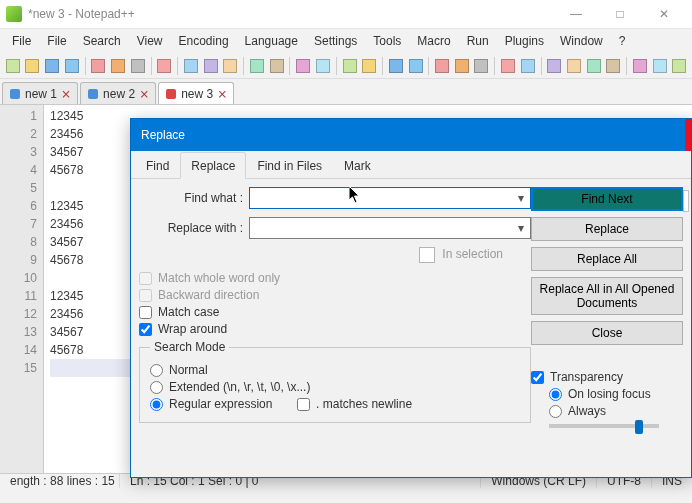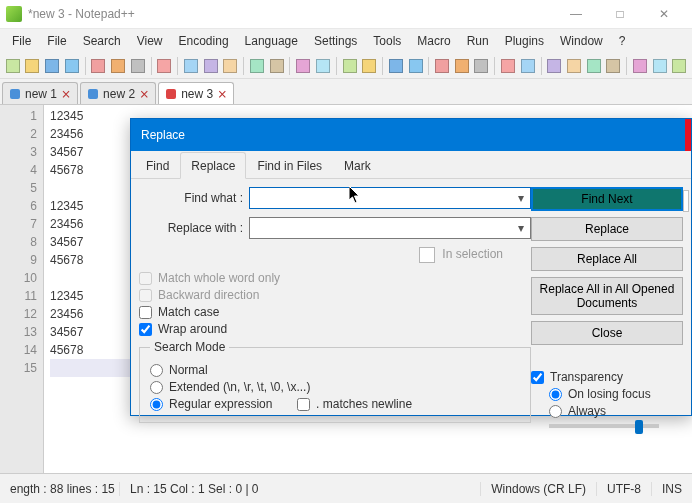--- a/index.html
+++ b/index.html
@@ -29,26 +29,26 @@
   .doctab .x { color: #b33; }
 
   
   .editwrap { display: flex; height: calc(503px - 29px - 24px - 26px - 26px - 19px); position: relative; }
   .gutter { width: 44px; background: #e8e8e8; border-right: 1px solid #ccc; text-align: right; padding: 2px 6px 0 0; font-family: Consolas, monospace; font-size: 13px; color: #888; line-height: 18px;}
   .gutter div { }
   .editor { flex:1; padding: 2px 6px; font-family: Consolas, monospace; font-size: 13px; line-height: 18px; color: #3a3a3a; }
   .editor .curline { background: #e9e9f5; }
 
   
-  .statusbar { position: absolute; bottom: 0; left:0; right:0; height: 30px; background: #f2f2f2; border-top: 1px solid #ccc; display: flex; align-items: center; font-size: 11px; }
+  .statusbar { position: absolute; bottom: 0; left:0; right:0; height: 30px; background: #f2f2f2; border-top: 1px solid #ccc; display: flex; align-items: flex-start; font-size: 11px; }
   .statusbar .cell { padding: 0 10px; border-right: 1px solid #ddd; white-space: nowrap; }
   .statusbar .cell:last-child { border-right: none; }
 
   
-  .dialog { position: absolute; left: 130px; top: 118px; width: 562px; height: 298px; background: #f1f1f1; box-shadow: 0 4px 16px rgba(0,0,0,.3); border: 1px solid #0067c0;}
+  .dialog { position: absolute; left: 130px; top: 118px; width: 562px; height: 360px; background: #f1f1f1; box-shadow: 0 4px 16px rgba(0,0,0,.3); border: 1px solid #0067c0;}
   .dlg-title { height: 32px; background: #0078d7; color: #fff; display:flex; align-items:center; padding: 0 10px; font-size: 13px; position: relative;}
   .dlg-x { position:absolute; right:0; top:0; width:6px; height:32px; background:#e81123;}
   .dlg-tabs { height: 28px; background: #f1f1f1; display:flex; padding-left: 4px; border-bottom: 1px solid #d4d4d4; }
   .dlg-tab { padding: 6px 10px 4px; border: 1px solid transparent; cursor: default; position: relative; top: 1px;}
   .dlg-tab.active { background: #f1f1f1; border: 1px solid #d4d4d4; border-bottom: 1px solid #f1f1f1; border-radius: 3px 3px 0 0;}
   .dlg-body { padding: 8px 8px 4px 8px; display: grid; grid-template-columns: 1fr 152px; }
   .leftcol { }
   .rightcol { display:flex; flex-direction:column; gap:6px;}
 
   .fieldrow { display:flex; align-items:center; margin-bottom: 8px;}

